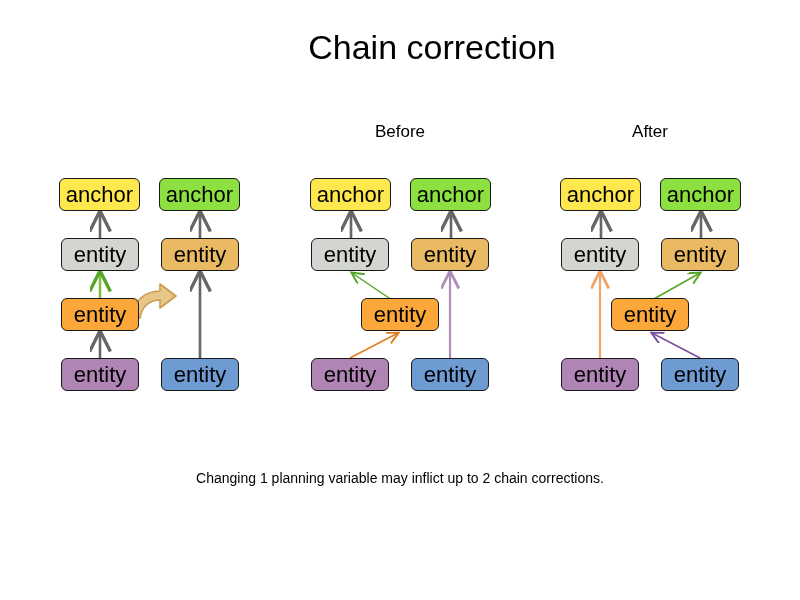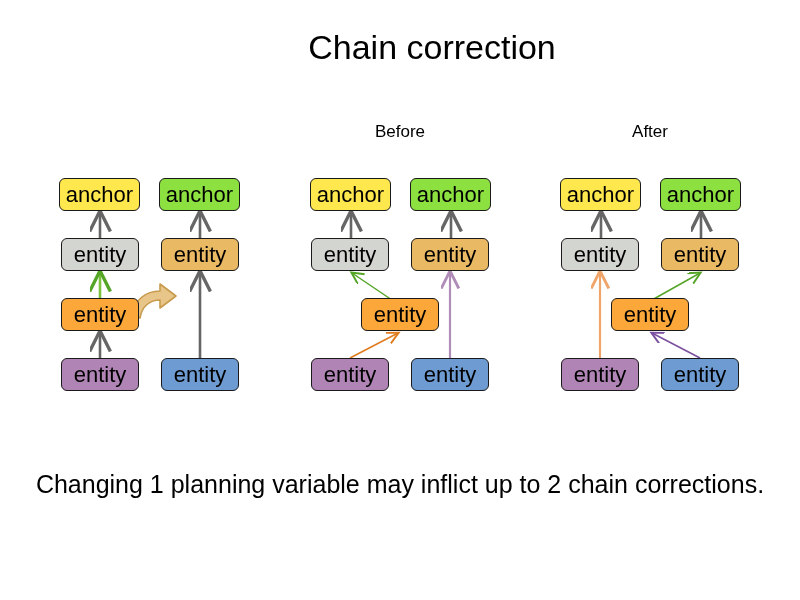--- a/index.html
+++ b/index.html
@@ -38,21 +38,21 @@
   }
   #label-before { left: 330px; top: 122px; }
   #label-after  { left: 580px; top: 122px; }
 
   #caption {
     position: absolute;
     left: 0;
     top: 470px;
     width: 800px;
     text-align: center;
-    font-size: 25px;
+    font-size: 14px;
     color: #000000;
   }
 
   .node {
     position: absolute;
     box-sizing: border-box;
     border: 1px solid #1a1a1a;
     border-radius: 6px;
     font-size: 22px;
     color: #000000;

